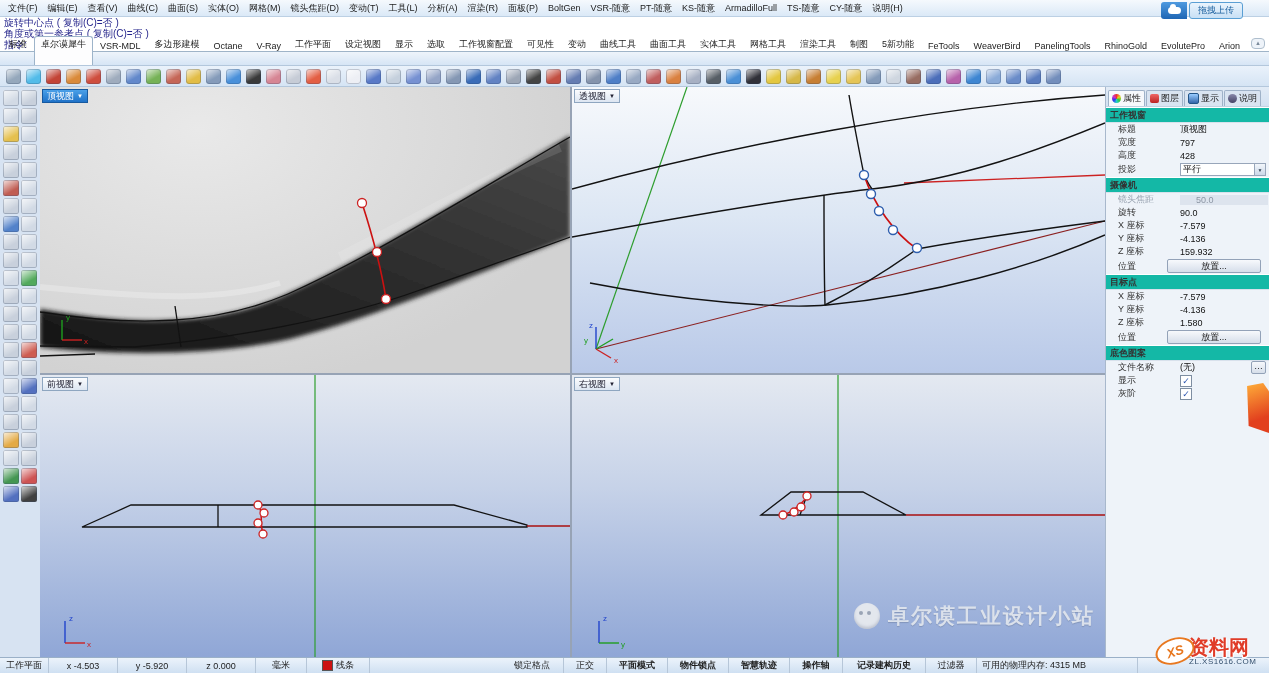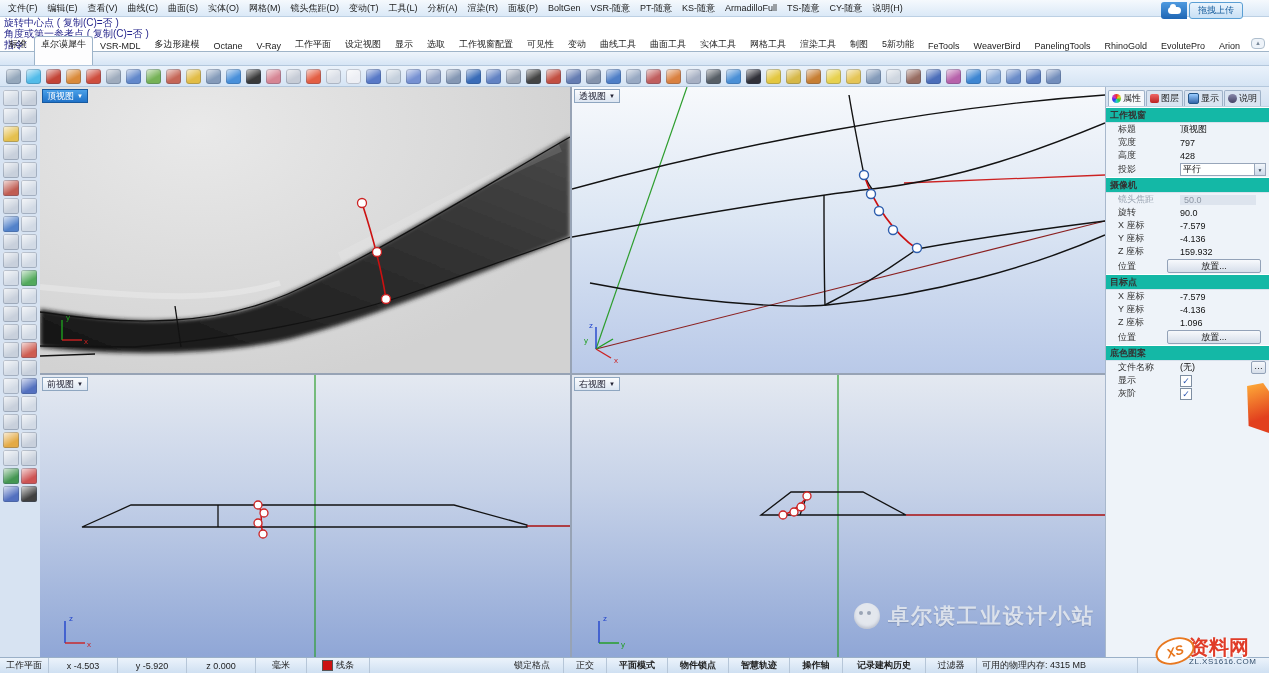--- a/index.html
+++ b/index.html
@@ -71,21 +71,21 @@
   .ic-wheel{border-radius:50%;background:conic-gradient(#e33,#ec2,#3c3,#2cc,#33e,#c3c,#e33);}
   .ic-layers{background:linear-gradient(#e66,#b22);}
   .ic-display{background:linear-gradient(#9cf,#36a);border:1px solid #258;}
   .ic-help{background:linear-gradient(#88a,#446);border-radius:50%;}
   .psec{height:14px;line-height:14px;padding-left:4px;background:#14b8a6;border-top:1px solid #fff;
     border-bottom:1px solid #d8e1ec;color:#333;font-weight:bold;}
   .prow{height:13px;display:flex;align-items:center;padding-left:12px;position:relative;}
   .plabel{width:62px;color:#333;flex:0 0 auto;}
   .pvalue{color:#111;}
   .prow.dim .plabel{color:#98a2b0;}
-  .prow.dim .pvalue{background:#dde4ee;min-width:72px;color:#8c96a4;padding-left:4px;}
+  .prow.dim .pvalue{background:#dde4ee;min-width:72px;color:#8c96a4;padding-left:16px;}
   .pcombo{display:flex;align-items:center;border:1px solid #98a6ba;background:#fff;height:11px;width:84px;}
   .pcombo .cv{flex:1;padding-left:2px;}
   .pcombo .cd{width:10px;height:11px;background:linear-gradient(#f2f6fb,#ccd8e8);border-left:1px solid #98a6ba;
     font-size:5px;display:flex;align-items:center;justify-content:center;color:#345;}
   .pbtn{position:absolute;right:8px;width:92px;height:12px;border:1px solid #93a2b8;border-radius:2px;
     background:linear-gradient(#f7f9fc,#d6deea);display:flex;align-items:center;justify-content:center;color:#222;}
   .pdots{position:absolute;right:3px;width:13px;height:11px;border:1px solid #93a2b8;border-radius:2px;
     background:linear-gradient(#f7f9fc,#d6deea);text-align:center;line-height:9px;}
   .pcheck{width:10px;height:10px;border:1px solid #7e8ea2;background:#fff;color:#2e57b0;font-size:9px;
     line-height:10px;text-align:center;}
@@ -499,21 +499,21 @@
     <div class="prow">
         <span class="plabel">X 座标</span>
         <span class="pvalue">-7.579</span>
       </div>
     <div class="prow">
         <span class="plabel">Y 座标</span>
         <span class="pvalue">-4.136</span>
       </div>
     <div class="prow">
         <span class="plabel">Z 座标</span>
-        <span class="pvalue">1.096</span>
+        <span class="pvalue">1.580</span>
       </div>
     <div class="prow" style="height:16px;">
       <span class="plabel">位置</span>
       <span class="pbtn">放置...</span>
     </div>
 
     <div class="psec">底色图案</div>
     <div class="prow">
       <span class="plabel">文件名称</span>
       <span class="pvalue">(无)</span>

